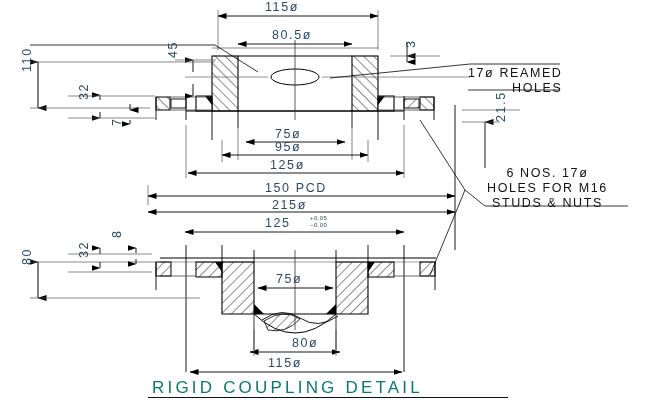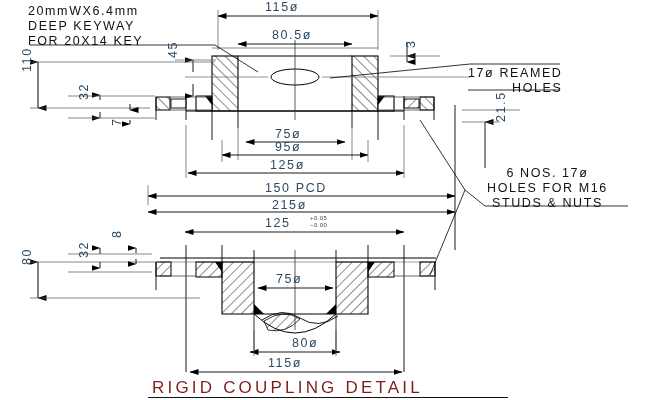--- a/index.html
+++ b/index.html
@@ -4,21 +4,21 @@
 <style>
   html,body{margin:0;padding:0;background:#ffffff;}
   body{width:650px;height:400px;overflow:hidden;
        font-family:"Liberation Sans","DejaVu Sans",sans-serif;}
   #root{position:relative;width:650px;height:400px;background:#fff;}
   #root svg{position:absolute;left:0;top:0;}
   .lbl{position:absolute;color:#2e4a63;font-size:12.5px;letter-spacing:1.6px;
        white-space:nowrap;font-family:"Liberation Sans","DejaVu Sans",sans-serif;}
   .note{position:absolute;color:#111;font-size:12.5px;letter-spacing:1.6px;
         white-space:nowrap;line-height:15px;}
-  .title{position:absolute;color:#7f1d1d;font-size:17px;letter-spacing:3.2px;
+  .title{position:absolute;color:#0f766e;font-size:17px;letter-spacing:3.2px;
          white-space:nowrap;}
   .rot{transform:rotate(-90deg);transform-origin:left top;}
   .tolbox{position:absolute;font-size:6px;line-height:6.5px;color:#2e4a63;
           letter-spacing:0.4px;white-space:nowrap;}
 </style>
 </head>
 <body>
 
 <div id="root">
 
@@ -201,25 +201,20 @@
       <line x1="330" y1="78" x2="470" y2="64" stroke="#000" stroke-width="0.8"></line>
       <line x1="470" y1="64" x2="560" y2="64" stroke="#000" stroke-width="0.8"></line>
       <line x1="465" y1="190" x2="420" y2="120" stroke="#000" stroke-width="0.8"></line>
       <line x1="465" y1="190" x2="430" y2="275" stroke="#000" stroke-width="0.8"></line>
       <line x1="465" y1="190" x2="485" y2="206" stroke="#000" stroke-width="0.8"></line>
       <line x1="485" y1="206" x2="628" y2="206" stroke="#000" stroke-width="0.8"></line>
       <line x1="468" y1="90" x2="560" y2="90" stroke="#000" stroke-width="0.8"></line>
     </g>
   </svg>
 
-  <div class="note" style="left:28px;top:4px;">
-    <div>20mmWX6.4mm</div>
-    <div>DEEP  KEYWAY</div>
-    <div>FOR  20X14  KEY</div>
-  </div>
 
   <div class="note" style="left:468px;top:66px;text-align:right;">
     <div>17ø  REAMED</div>
     <div>HOLES</div>
   </div>
 
   <div class="note" style="left:487px;top:166px;text-align:center;">
     <div>6  NOS.  17ø</div>
     <div>HOLES  FOR  M16</div>
     <div>STUDS  &amp;  NUTS</div>

